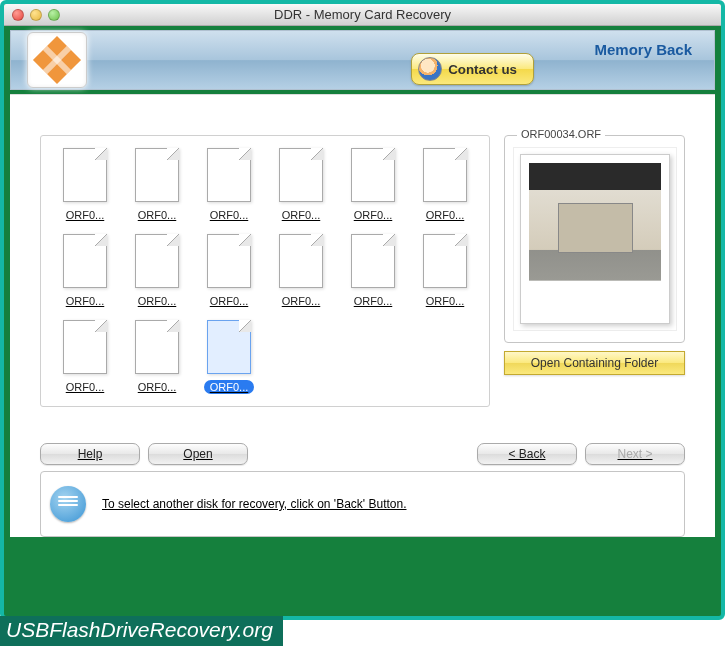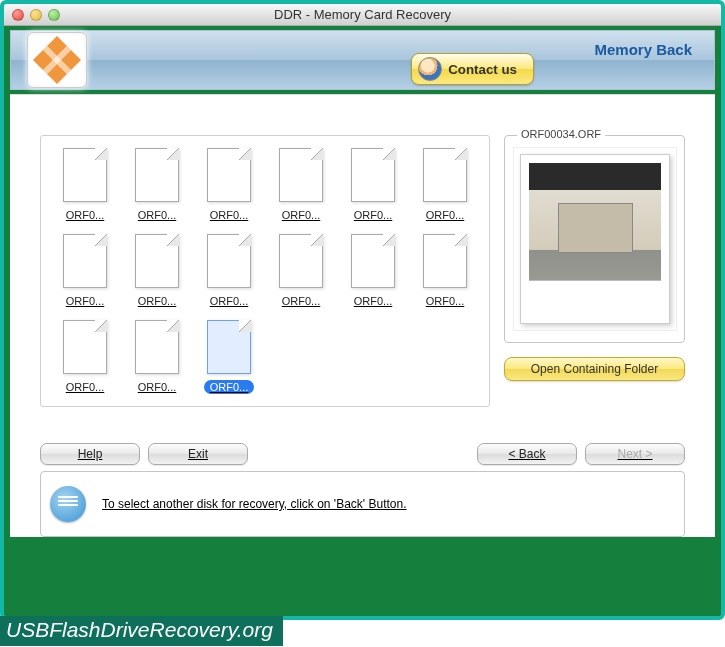--- a/index.html
+++ b/index.html
@@ -37,31 +37,31 @@
 .file-grid { display: grid; grid-template-columns: repeat(6, 1fr); gap: 12px 0; }
 .file-item { display: flex; flex-direction: column; align-items: center; gap: 4px; }
 .file-icon { width: 52px; height: 56px; position: relative; }
 .file-icon .page { width: 44px; height: 54px; background: #fff; border: 1px solid #aaa; position: absolute; left: 4px; top: 0; box-shadow: 1px 1px 3px rgba(0,0,0,.15); }
 .file-icon .page::before { content: ''; position: absolute; right: -1px; top: -1px; width: 12px; height: 12px; background: linear-gradient(135deg, #fff 0 48%, #aaa 49% 51%, #e8e8e8 52%); }
 .file-label { font-size: 11px; color: #222; max-width: 60px; white-space: nowrap; overflow: hidden; text-overflow: ellipsis; padding: 1px 6px; border-radius: 9px; }
 .file-label.selected { background: #2a7bf0; color: #fff; }
 .file-icon.selected .page { background: #e2eeff; border-color: #6aa3ef; }
 
 .preview-col { flex: 1; }
-.preview-frame { border: 1px solid #c5c5c5; border-radius: 4px; padding: 12px; position: relative; margin-bottom: 14px; }
+.preview-frame { border: 1px solid #c5c5c5; border-radius: 4px; padding: 12px; position: relative; margin-bottom: 8px; }
 .preview-legend { position: absolute; top: -8px; left: 12px; background: #fff; padding: 0 4px; font-size: 11px; color: #444; }
 .preview-box { width: 150px; height: 170px; margin: 6px auto; background: #fff; border: 1px solid #ccc; box-shadow: 2px 2px 5px rgba(0,0,0,.2), 0 0 0 6px #fff, 0 0 0 7px #eee; padding: 8px; }
 .preview-img { width: 100%; height: 100%; background:
   linear-gradient(#2a2a2a, #2a2a2a) 0 0/100% 18% no-repeat,
   linear-gradient(#e4e0d6, #d4ccba) 0 18%/100% 48% no-repeat,
   linear-gradient(#8a8a85, #9a9a94) 0 66%/100% 34% no-repeat;
   position: relative; }
 .preview-img::after { content: ''; position: absolute; left: 22%; top: 26%; width: 56%; height: 32%; background: #c4bca8; border: 1px solid #888; }
 
-.open-folder-btn { width: 100%; background: linear-gradient(#fff7c8, #fbe97d 50%, #f0d85a 51%, #fbe97d); border: 1px solid #c3a930; border-radius: 8px; padding: 4px 0; font-size: 12px; color: #333; box-shadow: 0 1px 2px rgba(0,0,0,.15); }
+.open-folder-btn { width: 100%; background: linear-gradient(#fff7c8, #fbe97d 50%, #f0d85a 51%, #fbe97d); border: 1px solid #c3a930; border-radius: 0; padding: 4px 0; font-size: 12px; color: #333; box-shadow: 0 1px 2px rgba(0,0,0,.15); }
 
 .bottom-row { display: flex; gap: 8px; margin: 36px 0 6px 0; }
 .mac-btn { background: linear-gradient(#fdfdfd, #e8e8e8 50%, #dcdcdc 51%, #f2f2f2); border: 1px solid #aaa; border-radius: 7px; padding: 3px 0; width: 100px; font-size: 12px; color: #222; box-shadow: 0 1px 1px rgba(0,0,0,.1); }
 .mac-btn.disabled { color: #aaa; }
 .spacer { flex: 1; }
 
 .info-box { border: 1px solid #c5c5c5; border-radius: 4px; padding: 14px 9px; display: flex; align-items: center; gap: 16px; margin-bottom: 20px; }
 .info-icon { width: 36px; height: 36px; border-radius: 50%; background: radial-gradient(circle at 40% 35%, #a4d4f0, #3a94d4); position: relative; box-shadow: 0 1px 2px rgba(0,0,0,.3); }
 .info-icon::before { content: ''; position: absolute; left: 8px; top: 14px; width: 20px; height: 2px; background: #fff; border-radius: 1px; box-shadow: 0 4px 0 #fff, 0 -4px 0 #fff; }
 
@@ -200,21 +200,21 @@
             <div class="preview-img"></div>
           </div>
         </div>
         <button class="open-folder-btn">Open Containing Folder</button>
       </div>
 
     </div>
 
     <div class="bottom-row">
       <button class="mac-btn">Help</button>
-      <button class="mac-btn">Exit</button>
+      <button class="mac-btn">Open</button>
       <div class="spacer"></div>
       <button class="mac-btn">&lt; Back</button>
       <button class="mac-btn disabled">Next &gt;</button>
     </div>
 
     <div class="info-box">
       <div class="info-icon"></div>
       <div>To select another disk for recovery, click on 'Back' Button.</div>
     </div>
 

